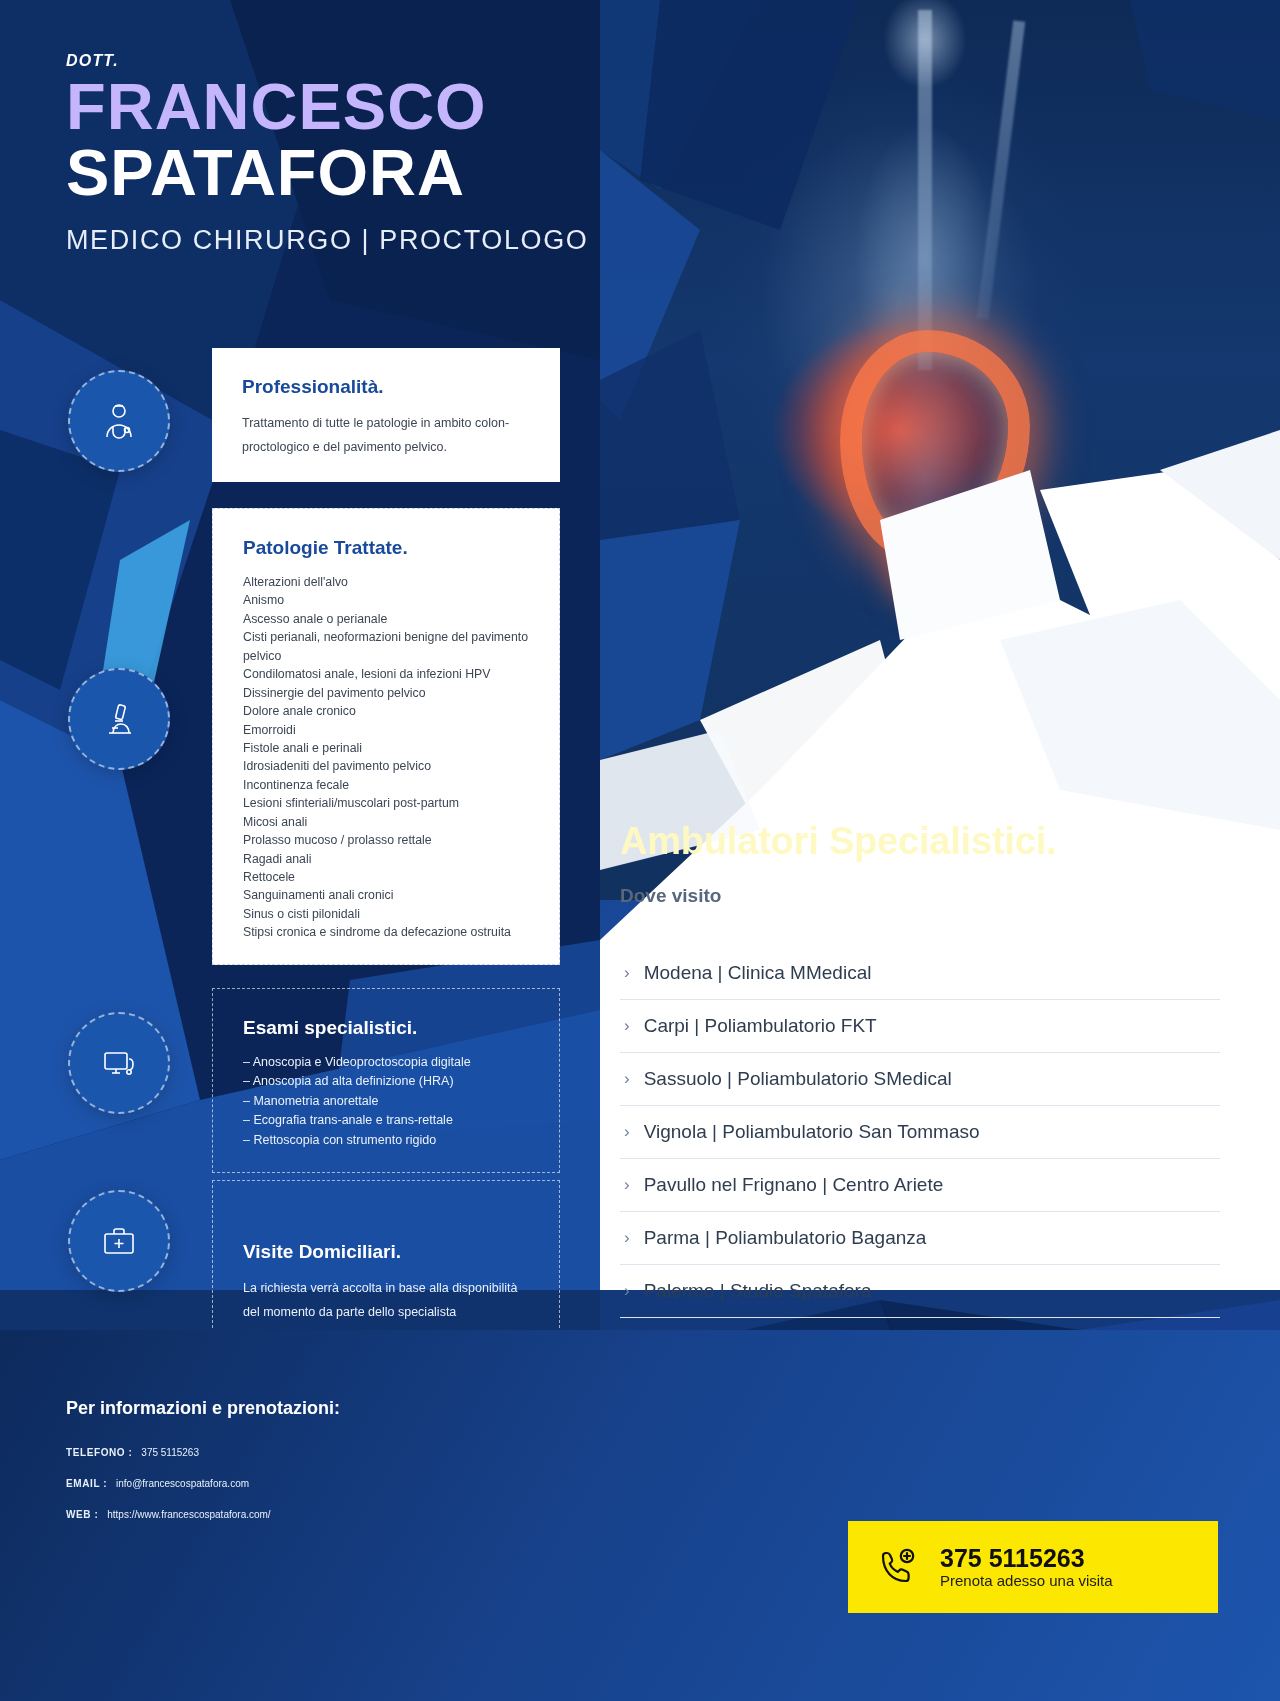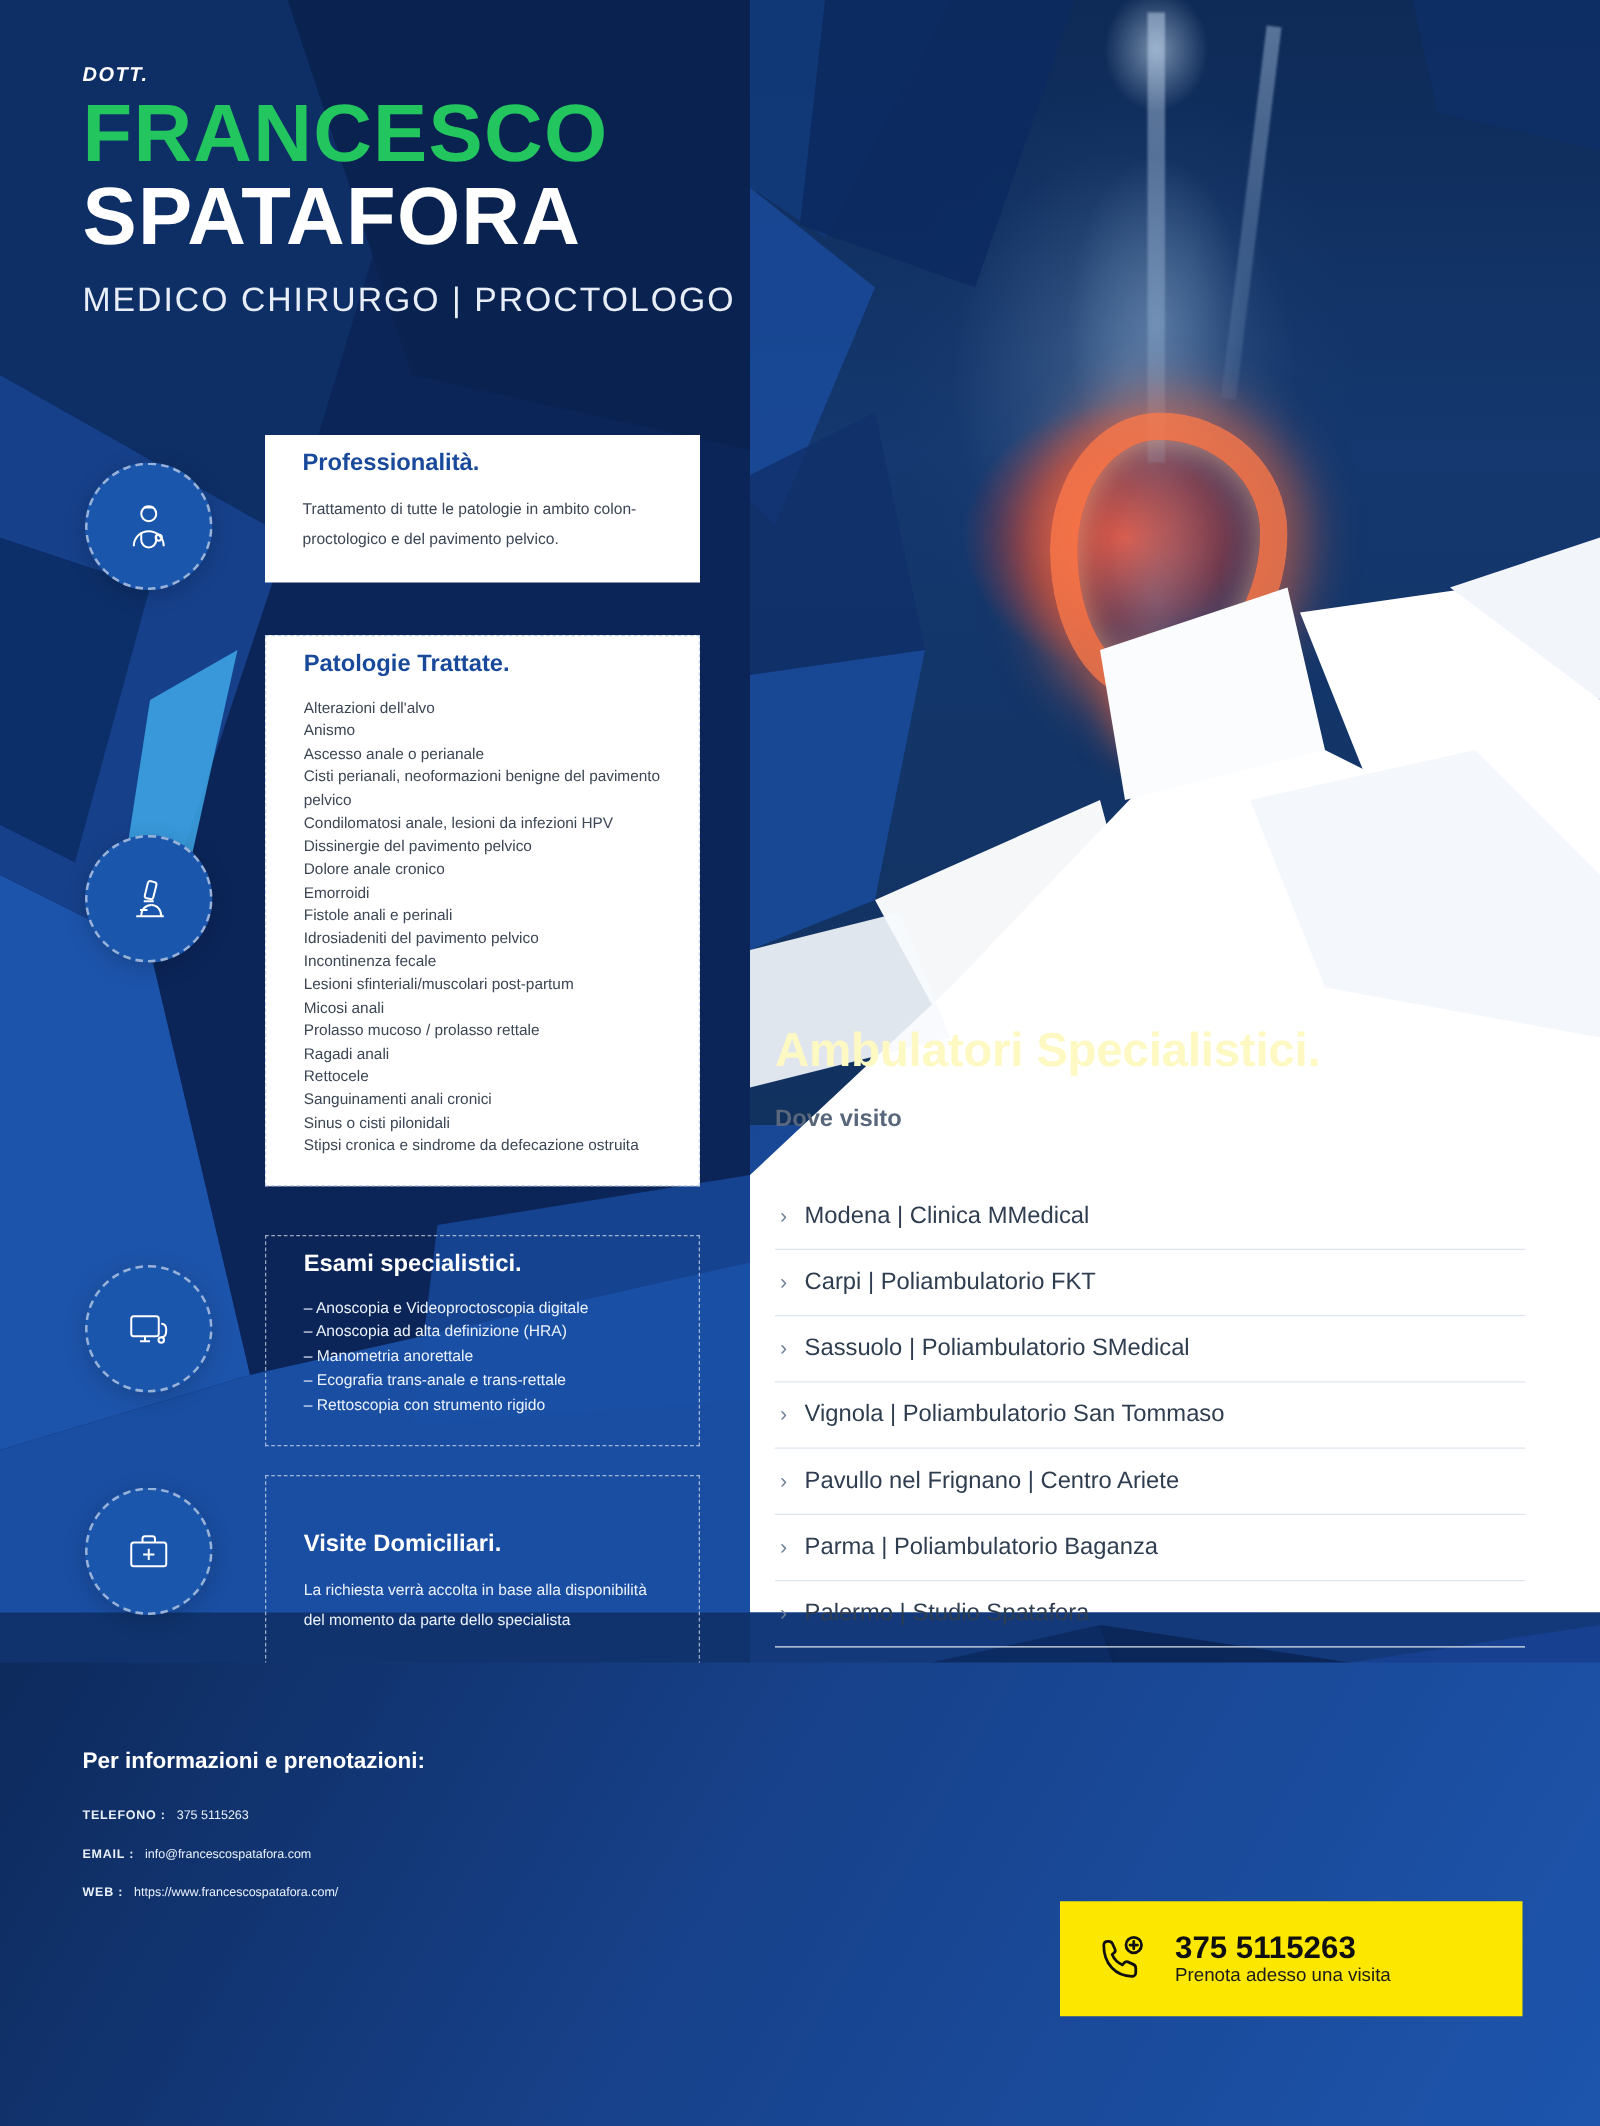--- a/index.html
+++ b/index.html
@@ -66,35 +66,35 @@
     filter: blur(1px);
   }
 
   
   .header { position: absolute; left: 66px; top: 52px; width: 640px; }
   .dott {
     color: #ffffff; font-size: 16px; font-weight: bold; font-style: italic;
     letter-spacing: 1.2px; margin-bottom: 6px;
   }
   .name1 {
-    color: #22c55e; font-size: 65px; font-weight: bold; line-height: 0.95;
+    color: #c4b5fd; font-size: 65px; font-weight: bold; line-height: 0.95;
     letter-spacing: 1px;
   }
   .name2 {
     color: #ffffff; font-size: 65px; font-weight: bold; line-height: 1.0;
     letter-spacing: 1px; margin-top: 2px;
   }
   .subtitle {
     color: #e7eef8; font-size: 27px; letter-spacing: 1.6px; font-weight: 300;
     margin-top: 20px;
   }
 
   
   .card {
-    position: absolute; background: #ffffff; padding: 12px 26px 22px 30px;
+    position: absolute; background: #ffffff; padding: 28px 26px 22px 30px;
   }
   .card.dashed { background: transparent; border: 1px dashed rgba(255,255,255,0.55); }
   .card h3 {
     color: #18499a; font-size: 19px; font-weight: bold; margin-bottom: 14px;
   }
   .card.dashed h3 { color: #ffffff; }
   .card p, .card li {
     color: #3c4654; font-size: 12.5px; line-height: 1.55; list-style: none;
   }
   .card.dashed p, .card.dashed li { color: #eef4fb; }

